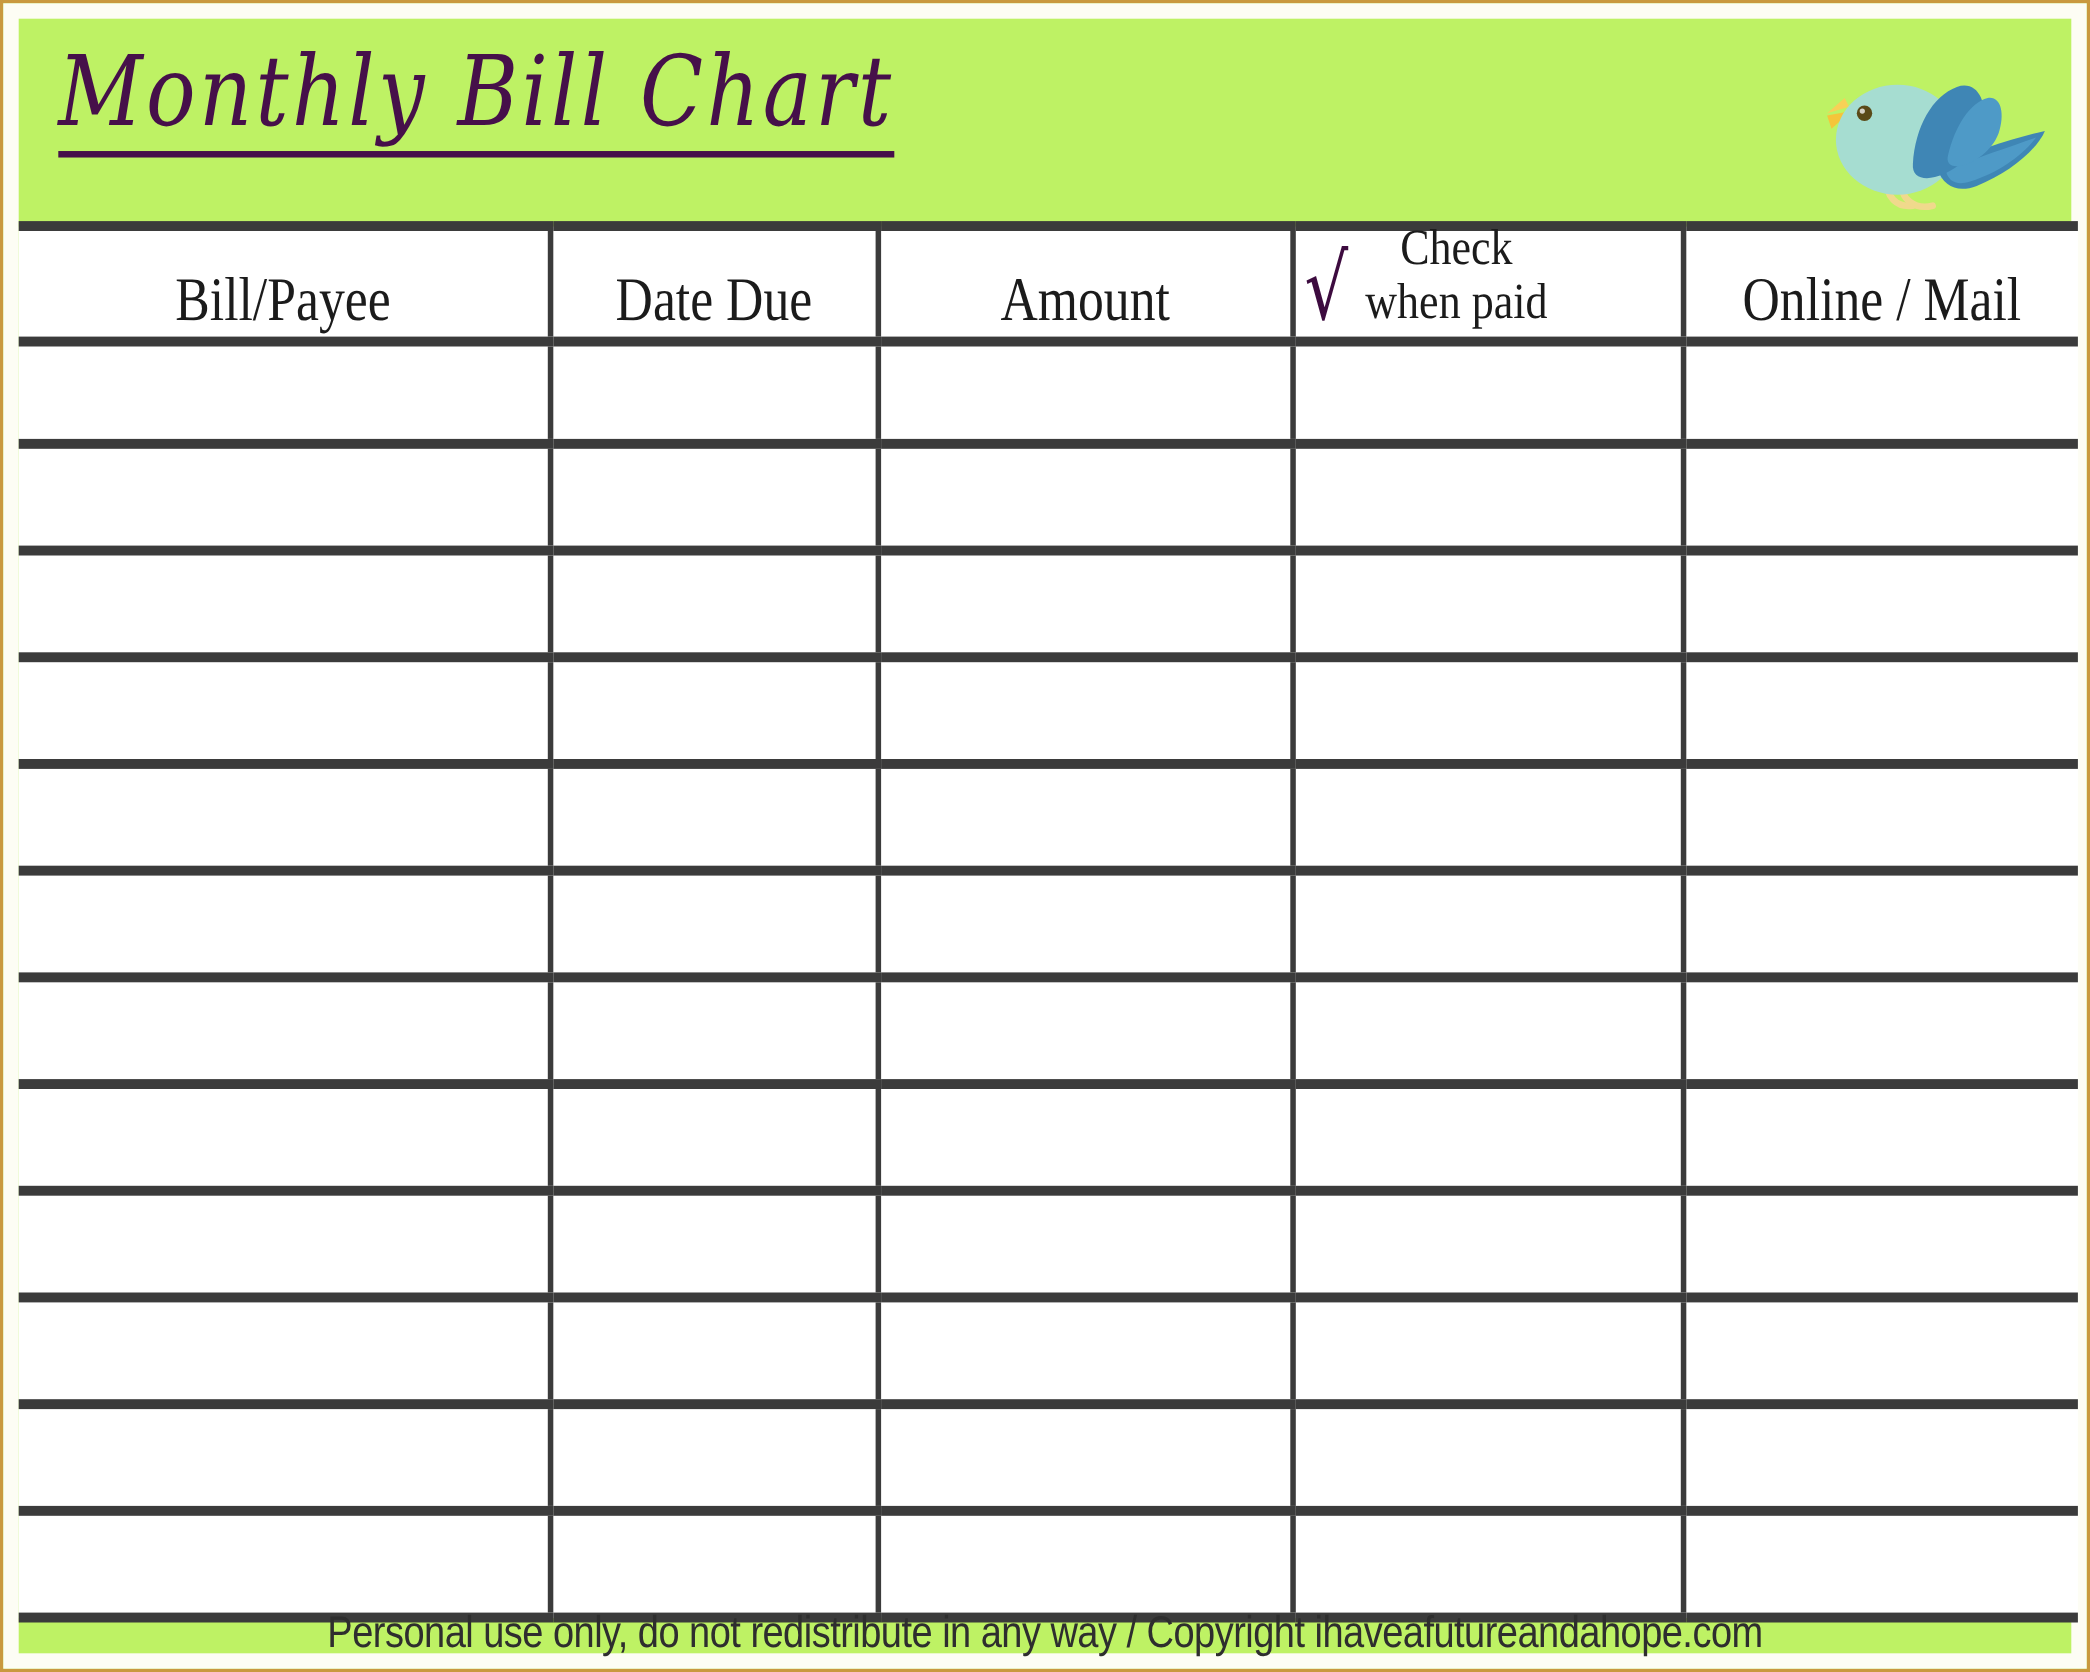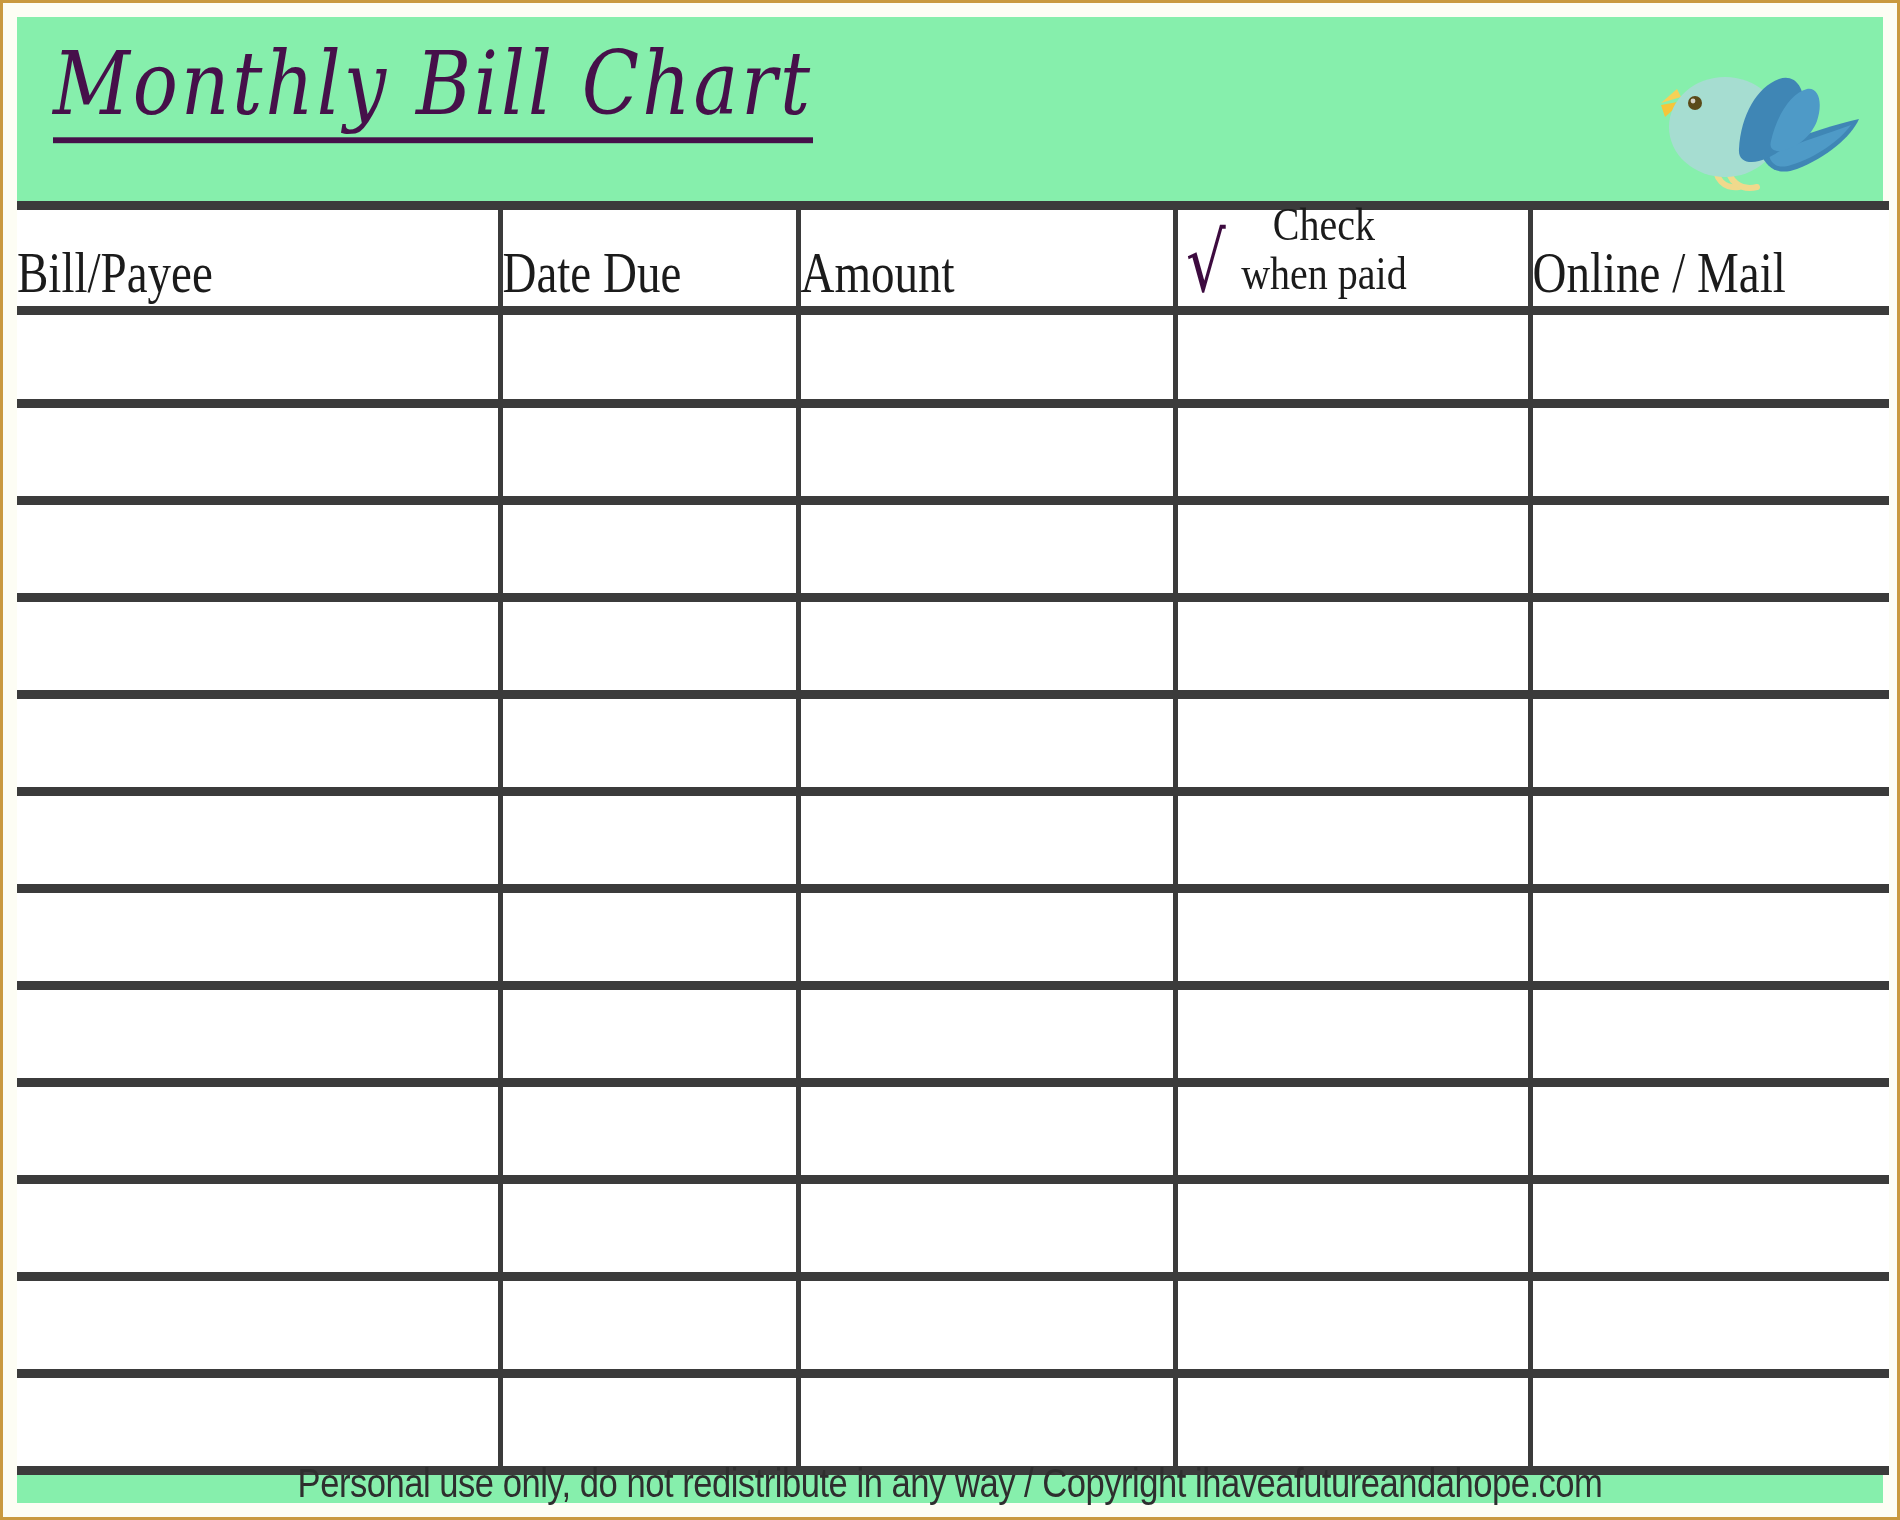--- a/index.html
+++ b/index.html
@@ -12,21 +12,21 @@
     height: 1520px;
     overflow: hidden;
     font-family: "Liberation Serif", serif;
   }
 
   #page {
     position: relative;
     width: 1900px;
     height: 1520px;
     box-sizing: border-box;
-    background: #86efac;
+    background: #bef264;
     border: 3px solid #c9993f;
   }
 
   
   #page::before {
     content: "";
     position: absolute;
     left: 0; top: 0; right: 0; bottom: 0;
     border: 14px solid #fdfdf4;
     pointer-events: none;
@@ -123,21 +123,21 @@
     background: #ffffff;
   }
   .chart-table th:first-child,
   .chart-table td:first-child { border-left: none; }
   .chart-table th:last-child,
   .chart-table td:last-child { border-right: none; }
 
   .chart-table thead th {
     height: 92px;
     vertical-align: bottom;
-    text-align: left;
+    text-align: center;
     font-weight: normal;
     font-family: "Liberation Serif", serif;
     font-size: 47px;
     color: #1b1b1b;
     padding-bottom: 4px;
     line-height: 1;
   }
   .th-label {
     display: block;
     transform: scaleY(1.2);

